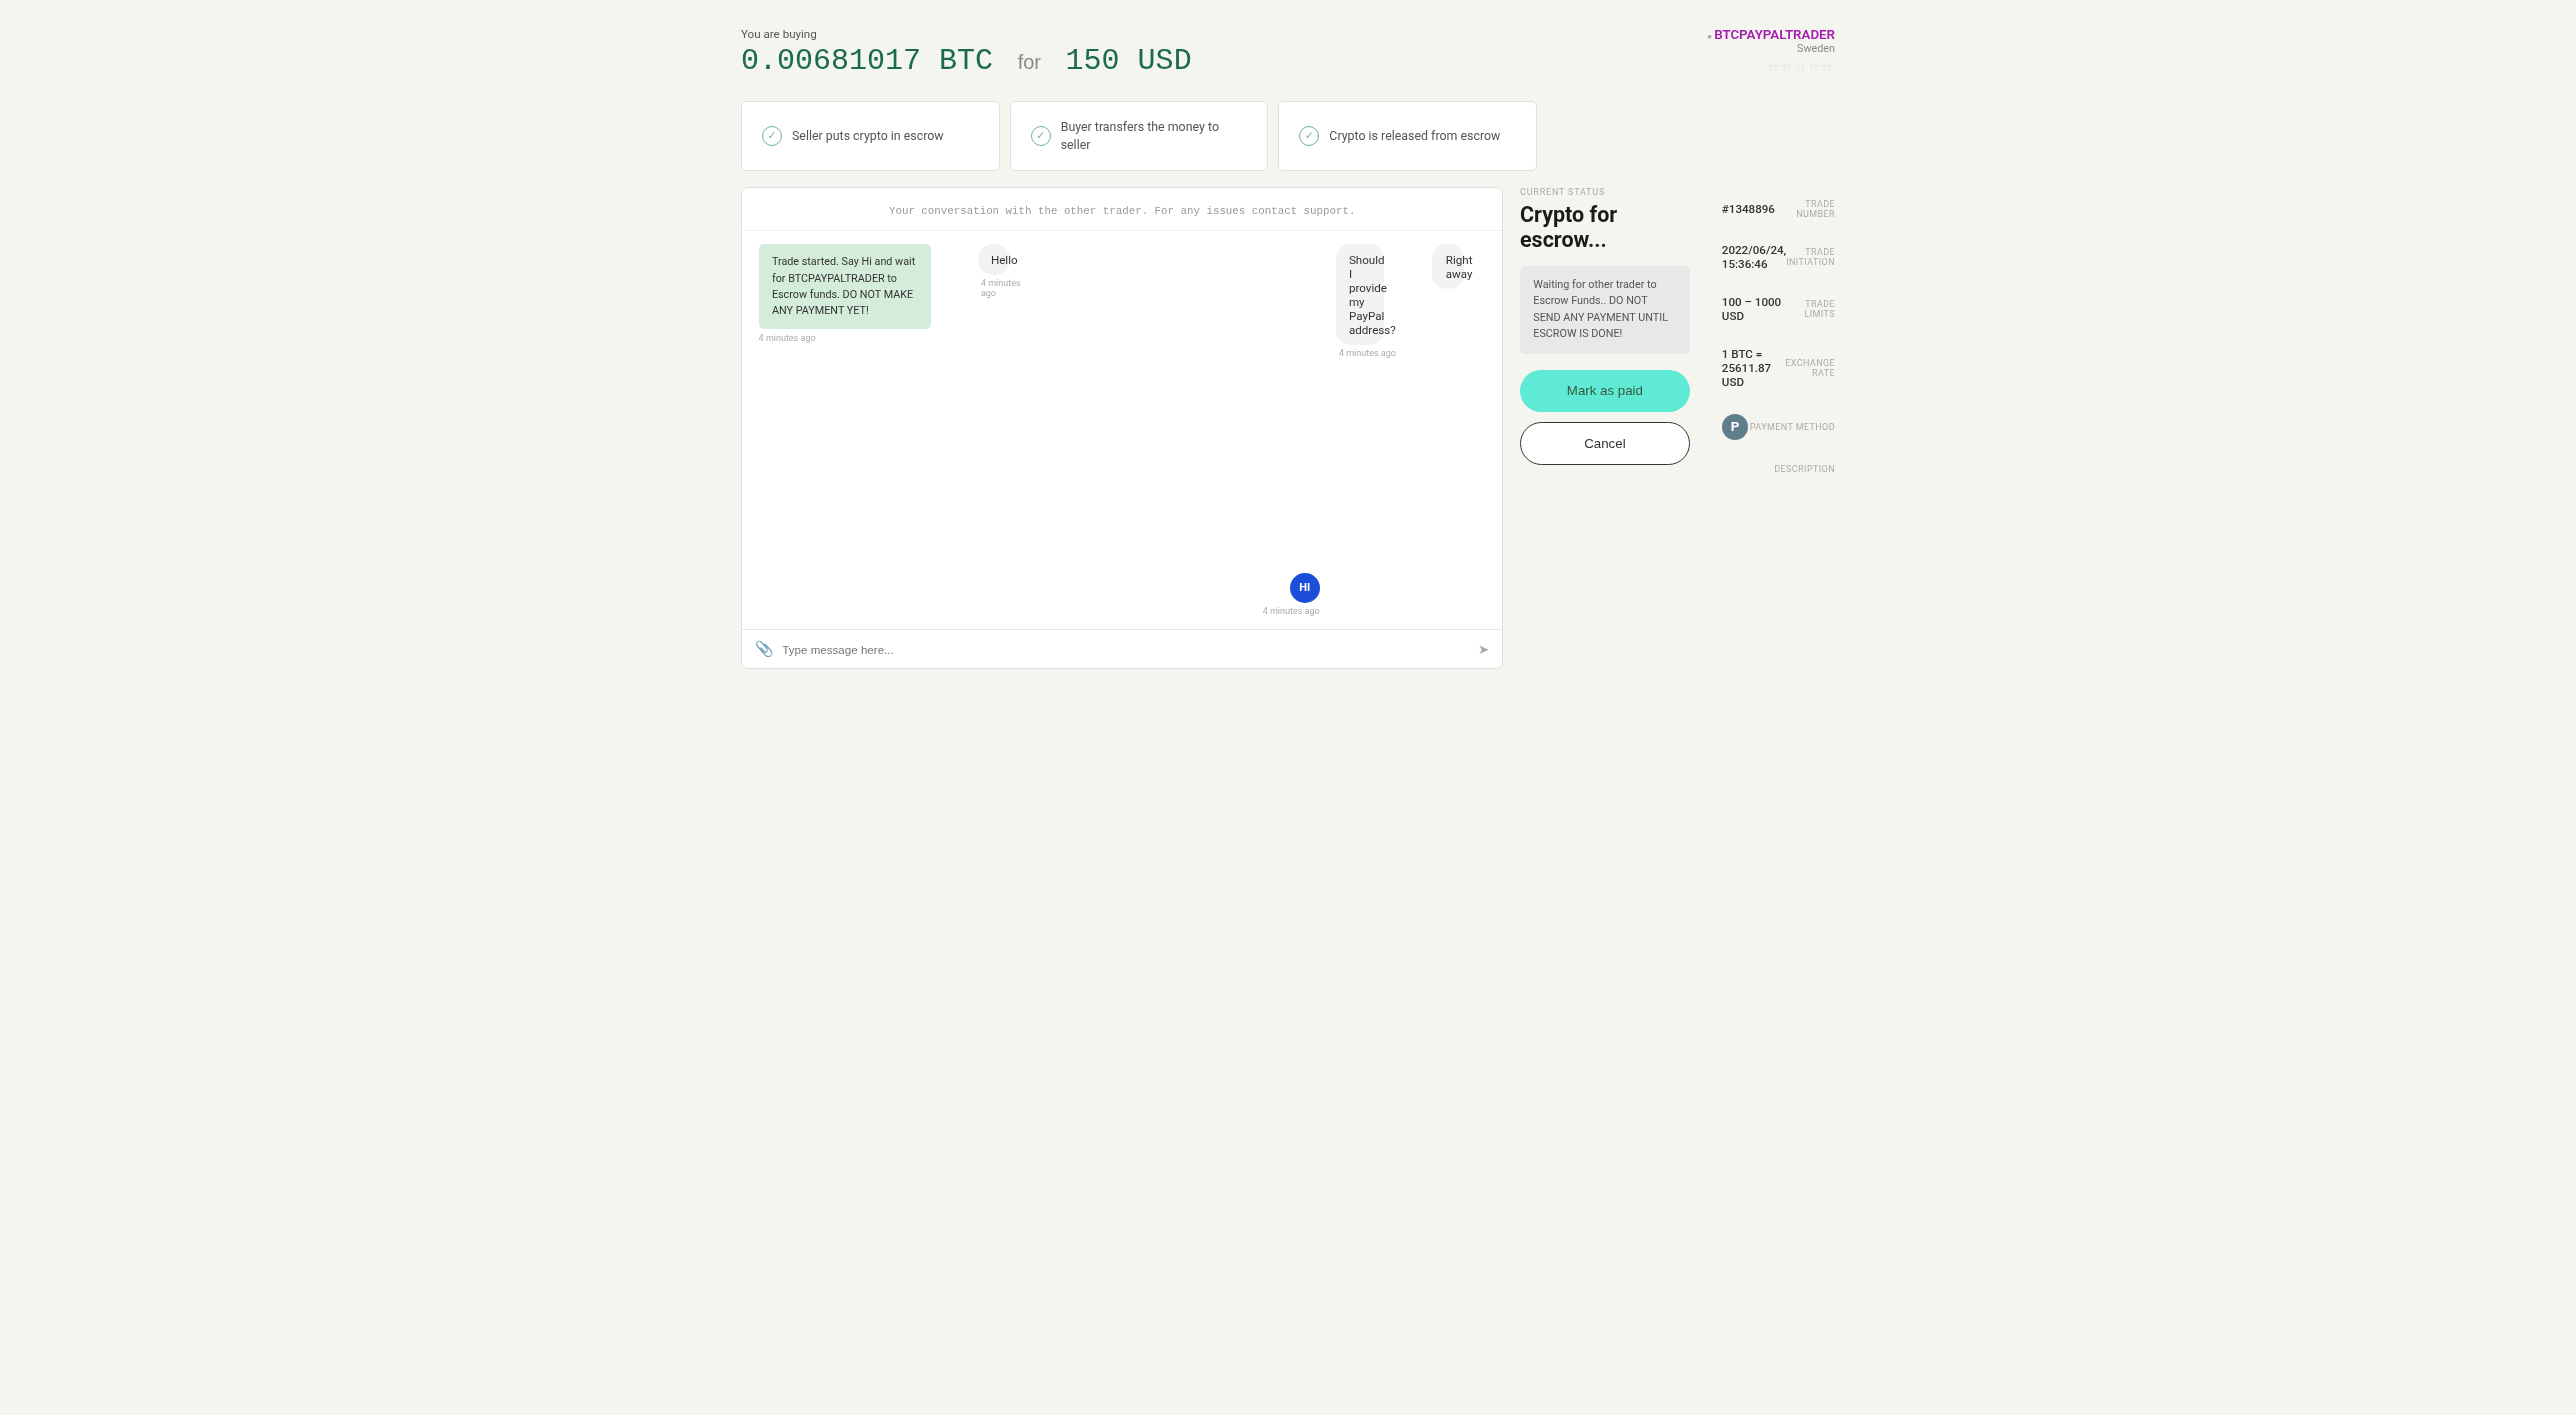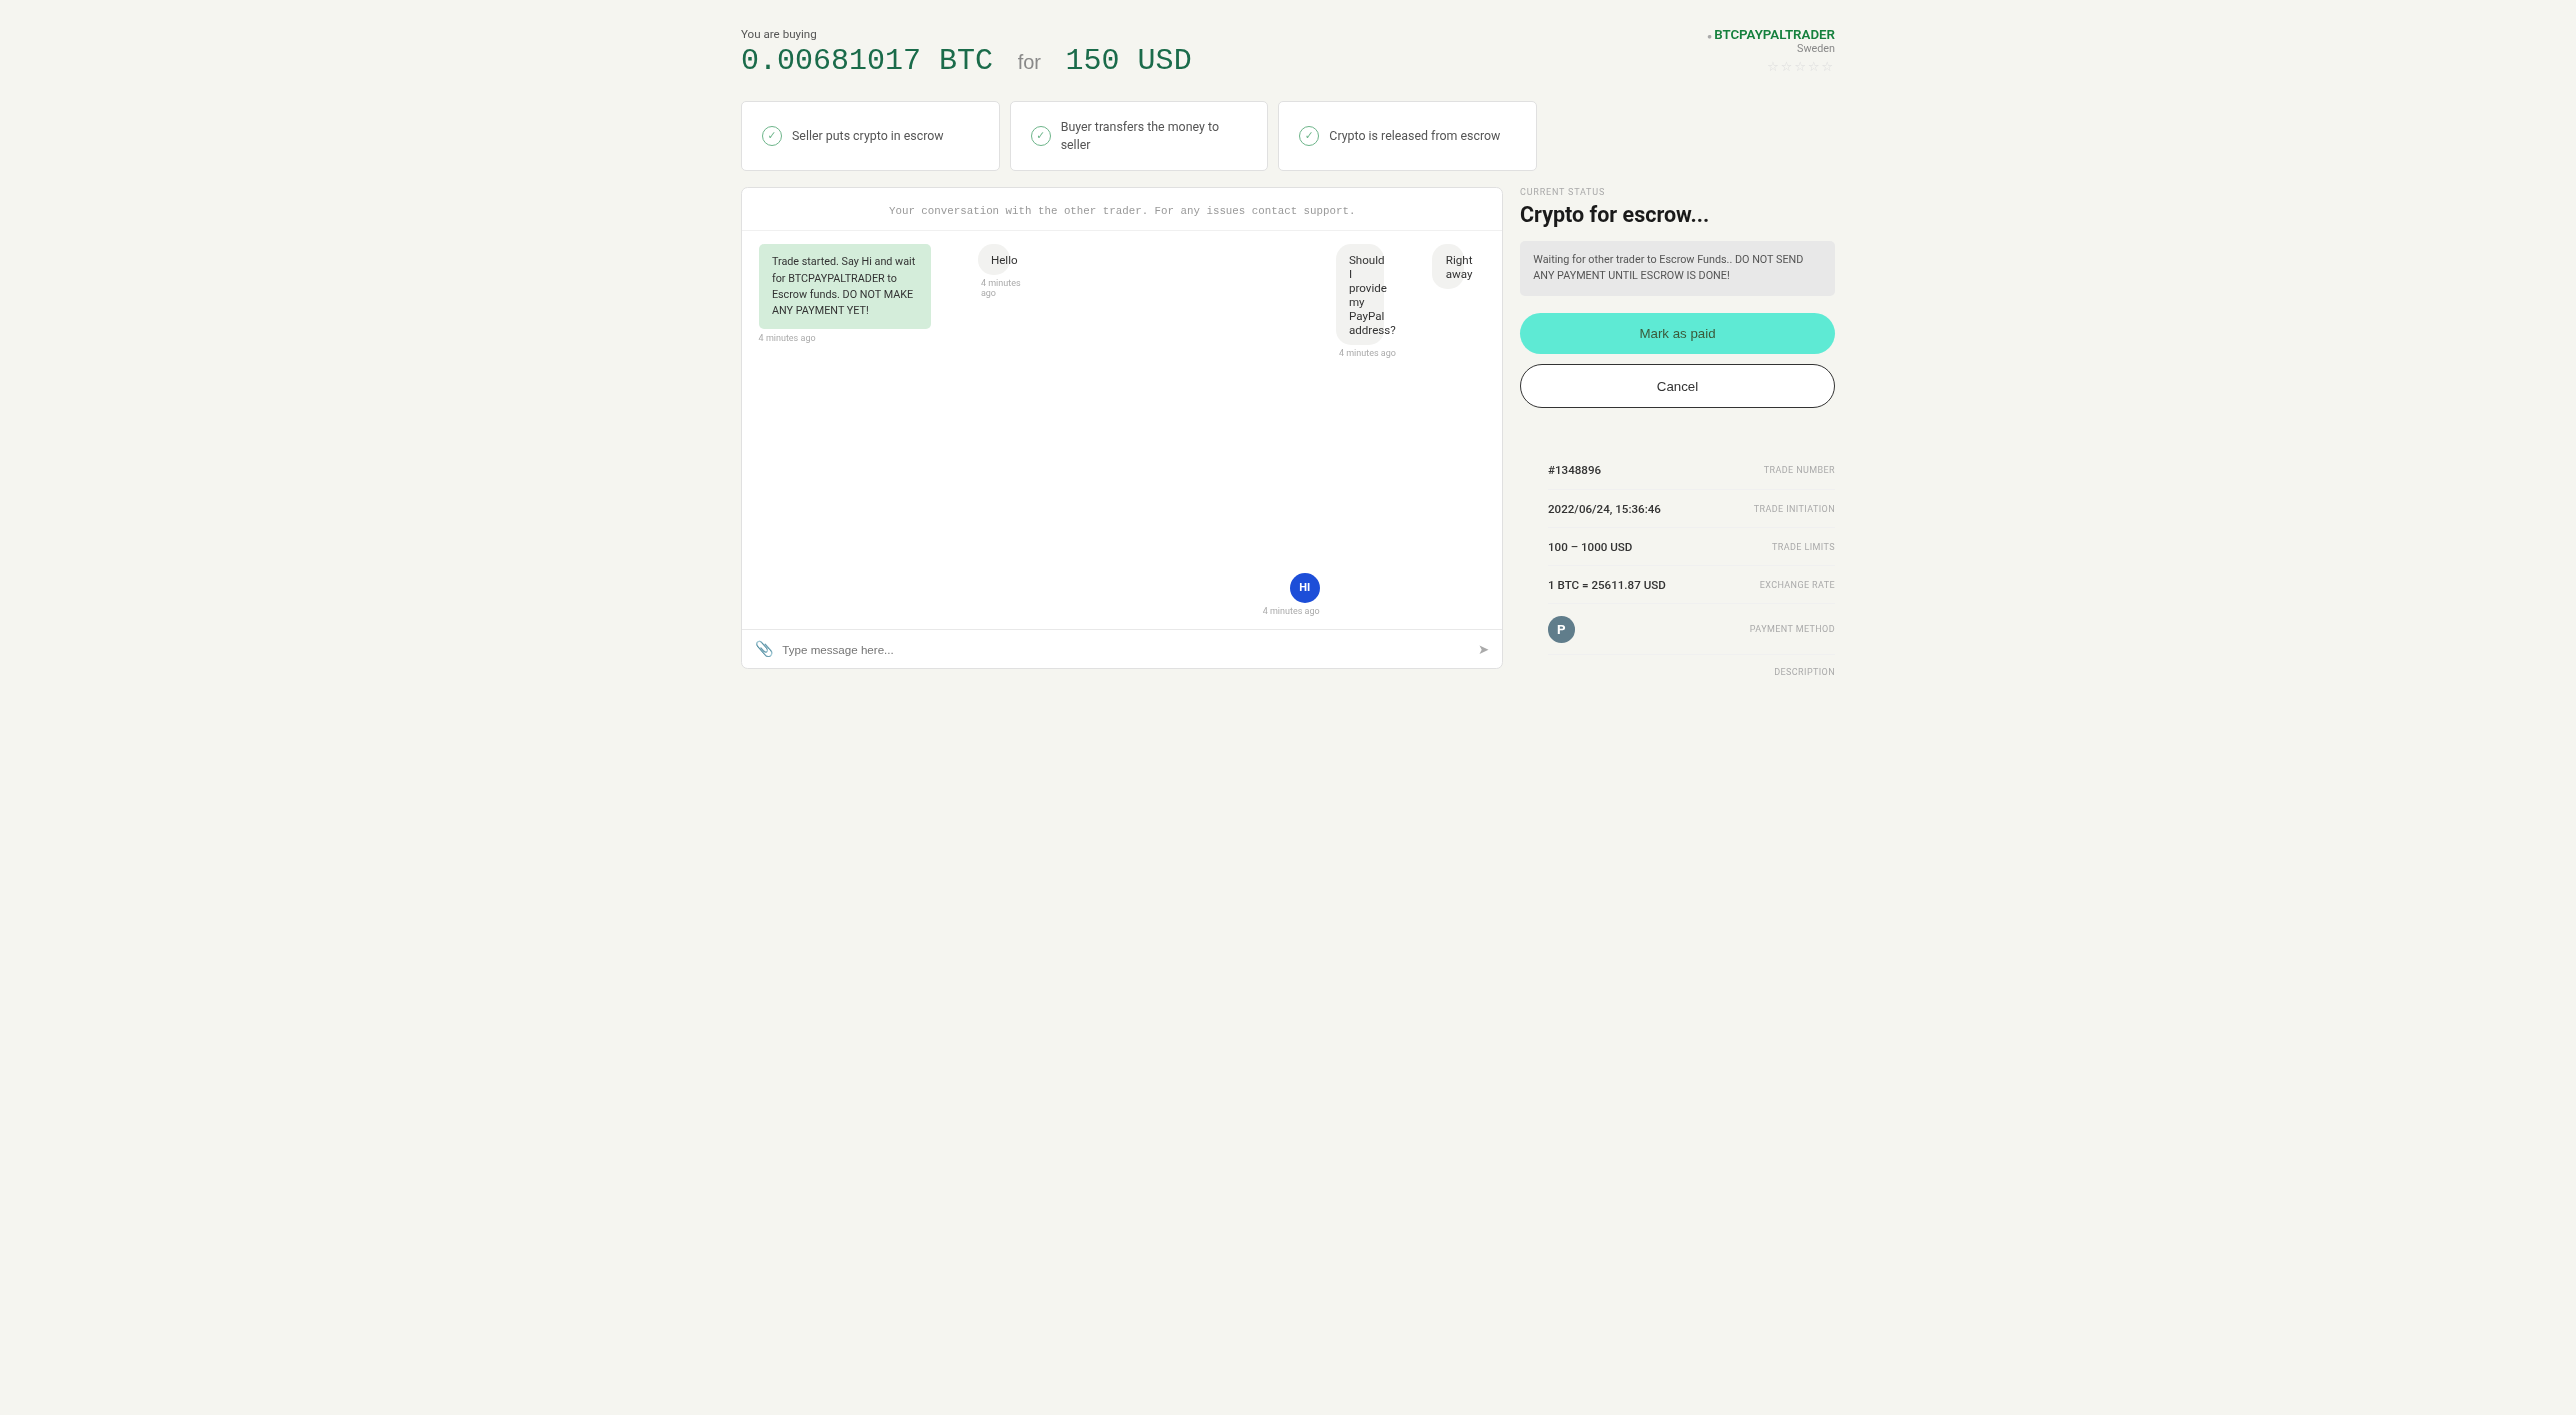--- a/index.html
+++ b/index.html
@@ -41,21 +41,21 @@
     }
     .header-left .trade-amount .usd-amount {
       color: #1a6b4a;
     }
     .header-right {
       text-align: right;
     }
     .header-right .trader-name {
       font-size: 13.3px;
       font-weight: 600;
-      color: #15803d;
+      color: #a21caf;
     }
     .header-right .trader-name::before {
       content: '● ';
       color: #aaa;
       font-size: 8.3px;
     }
     .header-right .trader-country {
       font-size: 10.8px;
       color: #888;
       margin-bottom: 4px;
@@ -231,21 +231,21 @@
     .send-icon {
       color: #aaa;
       font-size: 13.3px;
       cursor: pointer;
       flex-shrink: 0;
     }
 
     
     .right-panel {
       display: flex;
-      flex-direction: column;
+      flex-direction: row;
       gap: 4px;
     }
     .status-section {
       background: transparent;
       padding-bottom: 13.3px;
     }
     .current-status-label {
       font-size: 9px;
       color: #aaa;
       letter-spacing: 0.8px;

